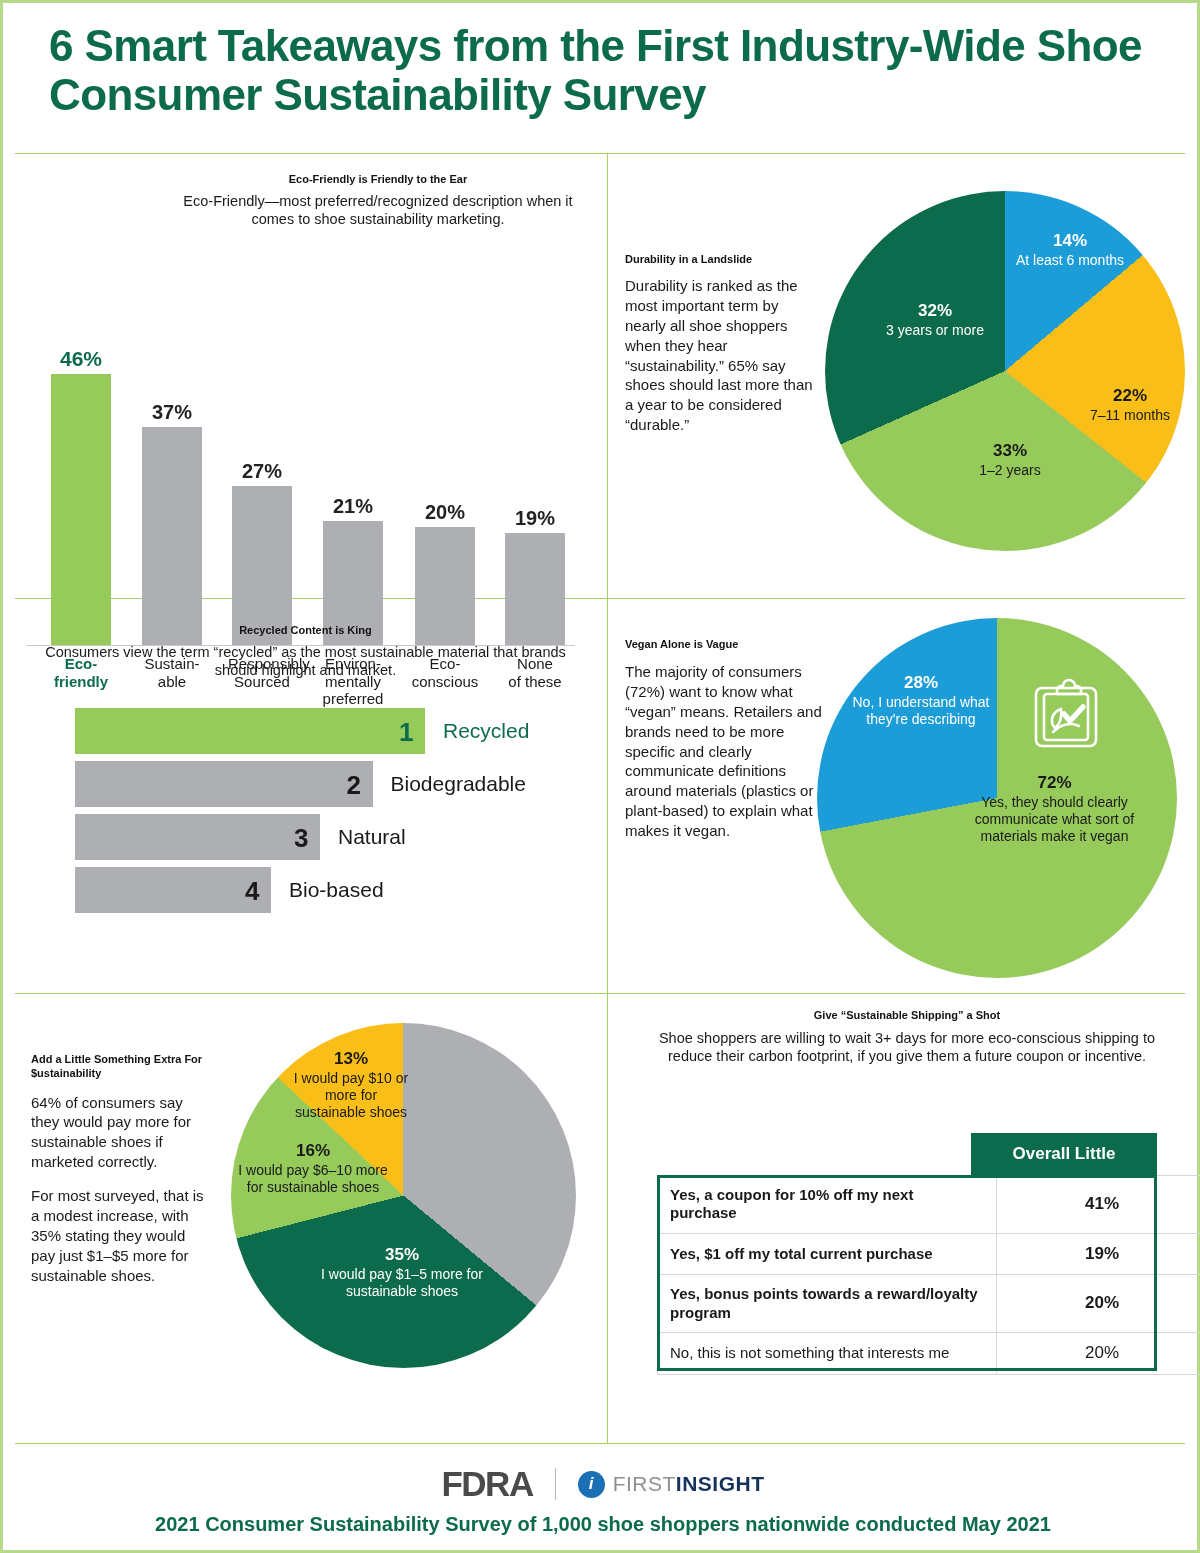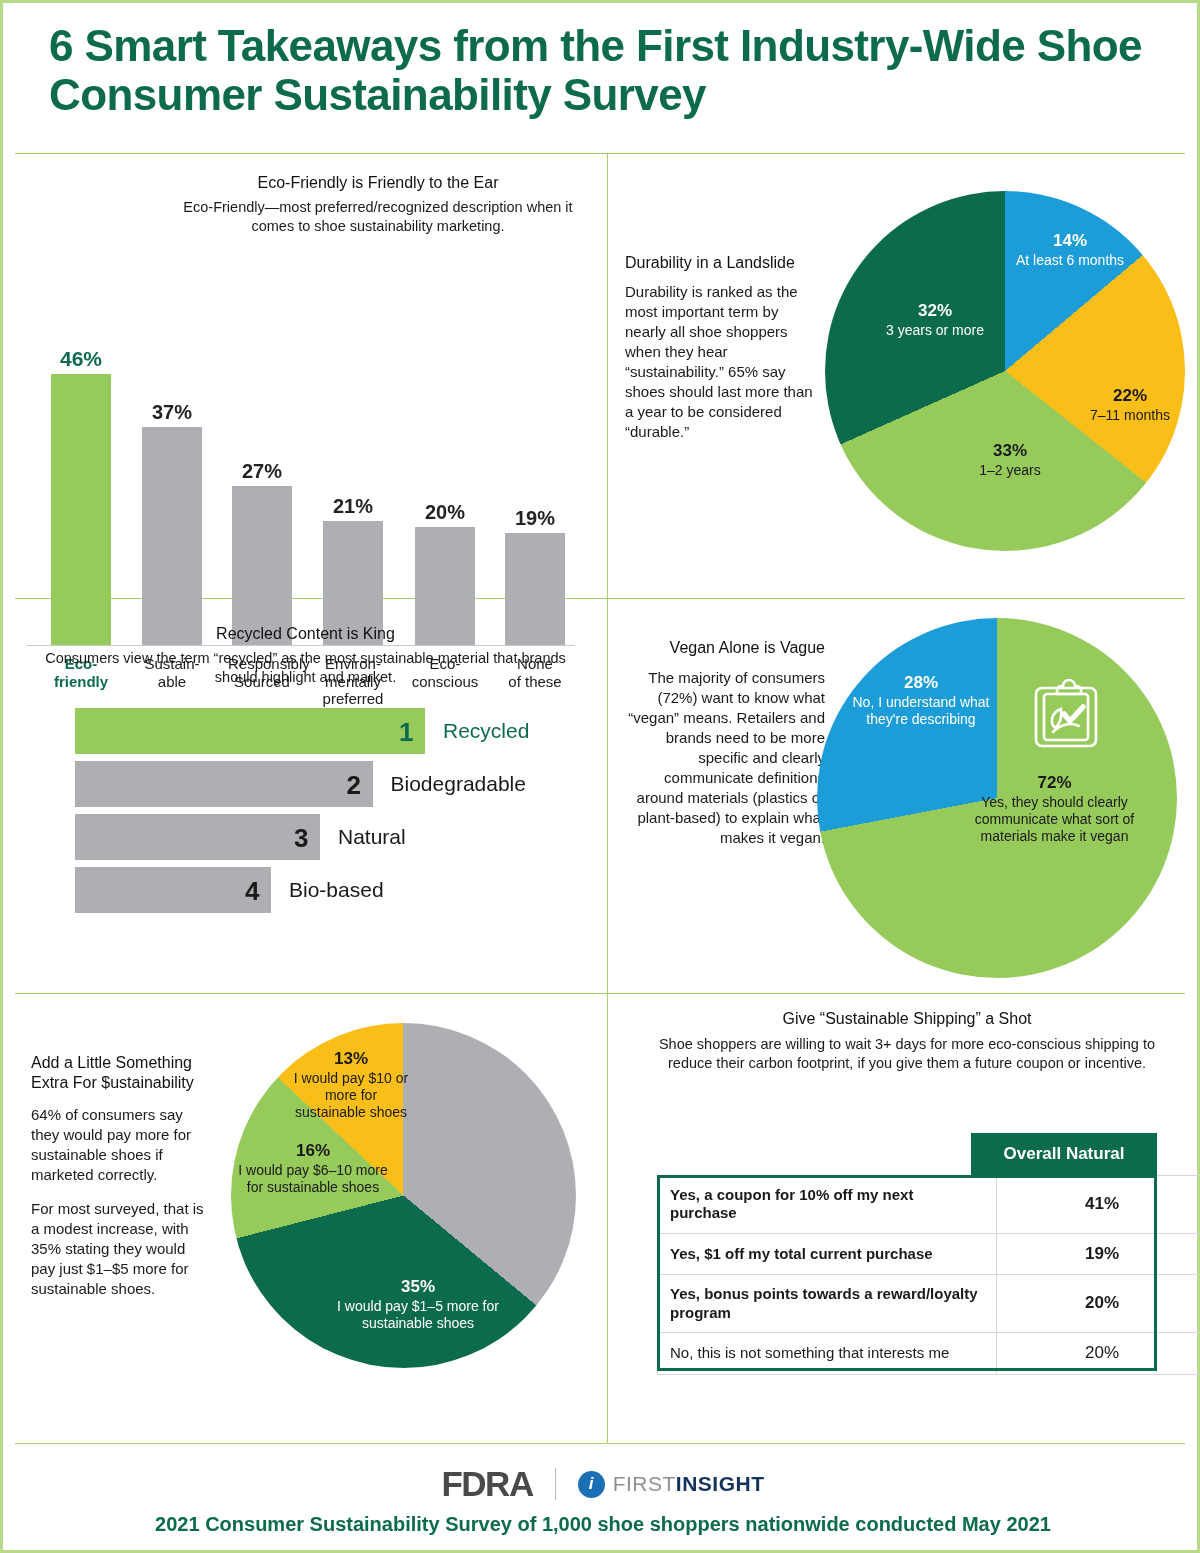--- a/index.html
+++ b/index.html
@@ -24,21 +24,21 @@
     color:#0d6b4d;letter-spacing:-0.6px;
     font-family:"Liberation Sans", sans-serif;
   }
 
   
   .hr{position:absolute;left:12px;right:12px;height:1px;background:#a8d06a;}
   .vr{position:absolute;width:1px;background:#a8d06a;}
 
   
   .panel{position:absolute;box-sizing:border-box;}
-  .p-title{font-size:16px;font-weight:normal;color:#111;line-height:1.25;}
+  .p-title{font-size:11px;font-weight:bold;color:#111;line-height:1.25;}
   .p-sub{font-size:14.5px;line-height:1.28;color:#1a1a1a;}
   .p-body{font-size:15px;line-height:1.33;color:#1a1a1a;}
   .p-body p{margin:0 0 14px 0;}
 
   
   #panel-eco{left:0;top:150;width:604px;height:445px;}
   #eco-head{position:absolute;left:160px;top:20px;width:430px;text-align:center;}
   #eco-head .p-title{margin-bottom:5px;}
   .bars{position:absolute;left:20px;top:40px;width:565px;height:455px;}
   .bar-col{position:absolute;bottom:105px;width:68px;}
@@ -72,21 +72,21 @@
   .hrow{position:relative;height:46px;margin-bottom:7px;}
   .hbar{position:absolute;left:0;top:0;height:46px;background:#adafb2;}
   .hrow.hl .hbar{background:#96ca5a;}
   .hrank{position:absolute;top:9px;font-size:26px;font-weight:bold;color:#1a1a1a;}
   .hrow.hl .hrank{color:#0d6b4d;}
   .hname{position:absolute;top:11px;font-size:21px;color:#1a1a1a;}
   .hrow.hl .hname{color:#0d6b4d;}
 
   
   #panel-veg{left:604px;top:595px;width:596px;height:395px;}
-  #veg-txt{position:absolute;left:18px;top:40px;width:200px;text-align:right;}
+  #veg-txt{position:absolute;left:18px;top:40px;width:200px;}
   #veg-txt .p-title{margin-bottom:10px;}
 
   
   #panel-extra{left:0;top:990px;width:604px;height:450px;}
   #extra-txt{position:absolute;left:28px;top:60px;width:180px;}
   #extra-txt .p-title{margin-bottom:12px;}
 
   
   #panel-ship{left:604px;top:990px;width:596px;height:450px;}
   #ship-head{position:absolute;left:40px;top:16px;width:520px;text-align:center;}
@@ -279,42 +279,42 @@
   <div class="panel" id="panel-extra">
     <div id="extra-txt">
       <div class="p-title">Add a Little Something Extra For $ustainability</div>
       <div class="p-body">
         <p>64% of consumers say they would pay more for sustainable shoes if marketed correctly.</p>
         <p>For most surveyed, that is a modest increase, with 35% stating they would pay just $1–$5 more for sustainable shoes.</p>
       </div>
     </div>
     <div class="pie-wrap" id="extra-pie" style="left:228px;top:30px;width:345px;height:345px;">
         <div class="pie" style="left: 0px; top: 0px; width: 345px; height: 345px; background: conic-gradient(rgb(173, 175, 178) 0deg, rgb(173, 175, 178) 129.6deg, rgb(13, 107, 77) 129.6deg, rgb(13, 107, 77) 255.6deg, rgb(150, 202, 90) 255.6deg, rgb(150, 202, 90) 313.2deg, rgb(249, 190, 24) 313.2deg, rgb(249, 190, 24) 360deg);"></div>
-        <div class="pie-lab lab-white" style="left: 82px; top: 222px; width: 210px; z-index: 4; margin-top: 32px;">
+        <div class="pie-lab lab-white" style="left: 66px; top: 222px; width: 210px; z-index: 4;">
           <b>35%</b>
           <span>I would pay $1–5 more for sustainable shoes</span>
         </div>
         <div class="pie-lab lab-dark" style="left: 2px; top: 118px; width: 160px; z-index: 4;">
           <b>16%</b>
           <span>I would pay $6–10 more for sustainable shoes</span>
         </div>
         <div class="pie-lab lab-dark" style="left: 60px; top: 26px; width: 120px; z-index: 4;">
           <b>13%</b>
           <span>I would pay $10 or more for sustainable shoes</span>
         </div>
       </div>
   </div>
 
   <div class="panel" id="panel-ship">
     <div id="ship-head">
       <div class="p-title">Give “Sustainable Shipping” a Shot</div>
       <div class="p-sub">Shoe shoppers are willing to wait 3+ days for more eco-conscious shipping to reduce their carbon footprint, if you give them a future coupon or incentive.</div>
     </div>
     <div class="tblwrap">
-      <div class="tbl-hdr">Overall Natural</div>
+      <div class="tbl-hdr">Overall Little</div>
       <table class="tbl">
         <tbody id="ship-rows">
             <tr class="em">
               <td class="lab">Yes, a coupon for 10% off my next purchase</td>
               <td class="val">41%</td>
             </tr>
             <tr class="em">
               <td class="lab">Yes, $1 off my total current purchase</td>
               <td class="val">19%</td>
             </tr>

